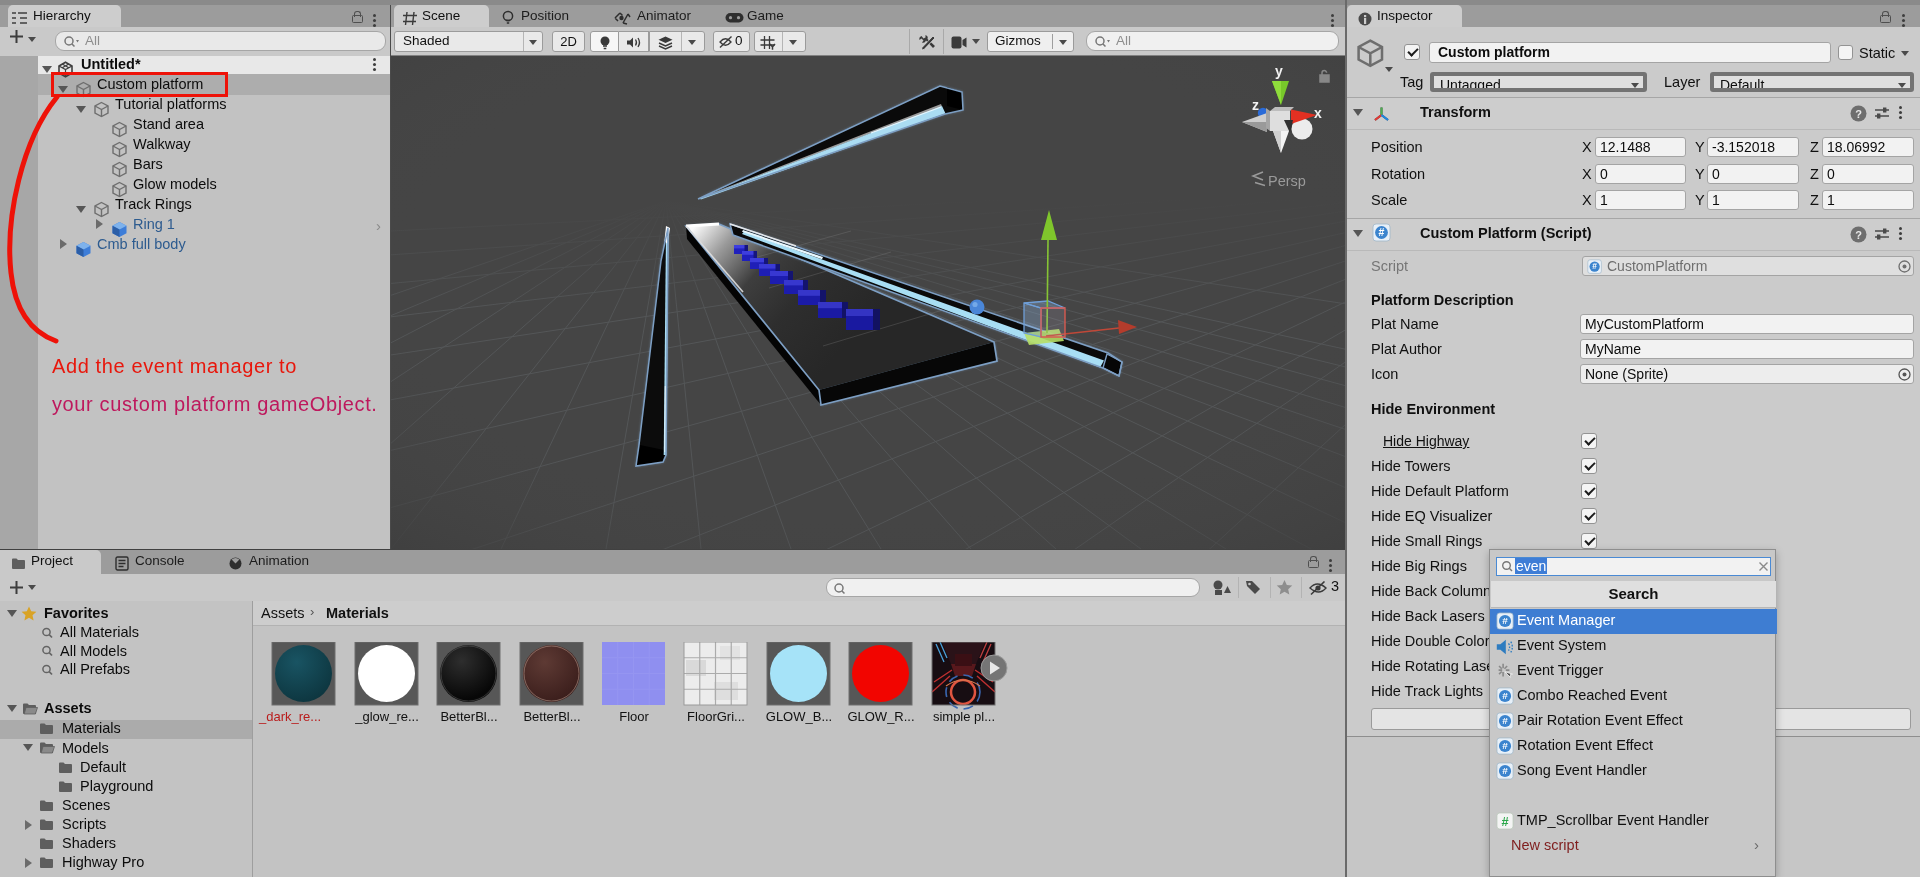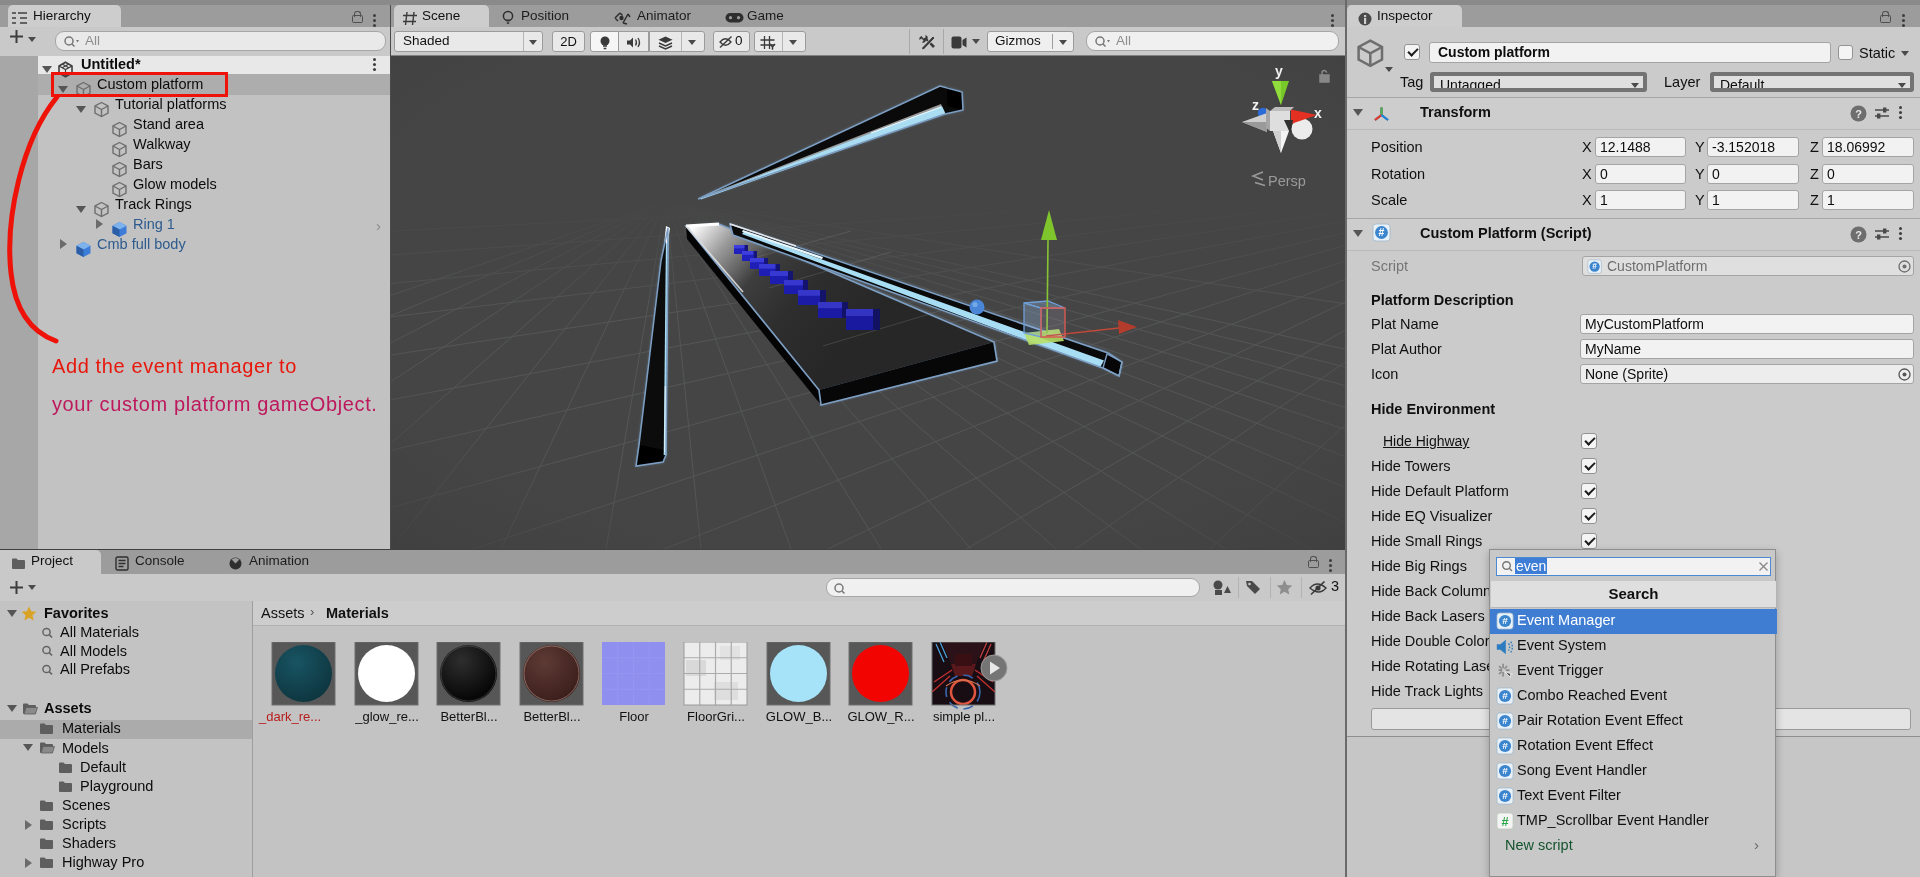--- a/index.html
+++ b/index.html
@@ -803,37 +803,29 @@
     <div class="abs" style="left:27px;top:3px;font-size:14.5px;color:#101010;">Rotation Event Effect</div>
   </div>
   <div class="abs" style="left:0;top:209px;width:287px;height:25px;">
     <svg class="abs" style="left:6px;top:3px;" width="18" height="18">
         <g transform="scale(0.95)">
           <use href="#cs"></use>
         </g>
       </svg>
     <div class="abs" style="left:27px;top:3px;font-size:14.5px;color:#101010;">Song Event Handler</div>
   </div>
-  <div class="abs" style="left:0;top:234px;width:287px;height:25px;">
-    <svg class="abs" style="left:6px;top:3px;" width="18" height="18">
-        <g transform="scale(0.95)">
-          <use href="#cs"></use>
-        </g>
-      </svg>
-    <div class="abs" style="left:27px;top:3px;font-size:14.5px;color:#101010;">Text Event Filter</div>
-  </div>
   <div class="abs" style="left:0;top:259px;width:287px;height:25px;">
     <svg class="abs" style="left:6px;top:3px;" width="18" height="18" viewBox="0 0 19 19">
         <rect x="1" y="1" width="17" height="17" rx="3" fill="#F4F4F4" stroke="#B8C8B8" stroke-width="0.8"></rect>
         <text x="9.5" y="14.5" font-size="13.5" font-weight="bold" fill="#2BA84A" text-anchor="middle" font-family="Liberation Sans">#</text>
       </svg>
     <div class="abs" style="left:27px;top:3px;font-size:14.5px;color:#101010;">TMP_Scrollbar Event Handler</div>
   </div>
   <div class="abs" style="left:0;top:284px;width:287px;height:25px;">
-    <div class="abs" style="left:15px;top:3px;font-size:14.5px;color:#14532d;">New script</div>
+    <div class="abs" style="left:21px;top:3px;font-size:14.5px;color:#7f1d1d;">New script</div>
     <div class="abs" style="left:264px;top:2px;font-size:15px;color:#6a6a6a;">›</div>
   </div>
 </div>
 
 <div class="abs" style="left:51px;top:72px;width:177px;height:25px;border:3px solid #EE1208;z-index:60;"></div>
 <svg class="abs" style="left:0;top:90px;z-index:60;" width="120" height="260">
     <path d="M57 7 C 22 50, 5 128, 11 183 C 15 220, 31 242, 56 251" fill="none" stroke="#EE1208" stroke-width="5" stroke-linecap="round"></path>
   </svg>
 <div class="abs" style="left:52px;top:355px;font-size:20px;letter-spacing:0.62px;color:#E8170C;z-index:60;">Add the event manager to</div>
 <div class="abs" style="left:52px;top:393px;font-size:20px;letter-spacing:0.62px;color:#be185d;z-index:60;">your custom platform gameObject.</div>

